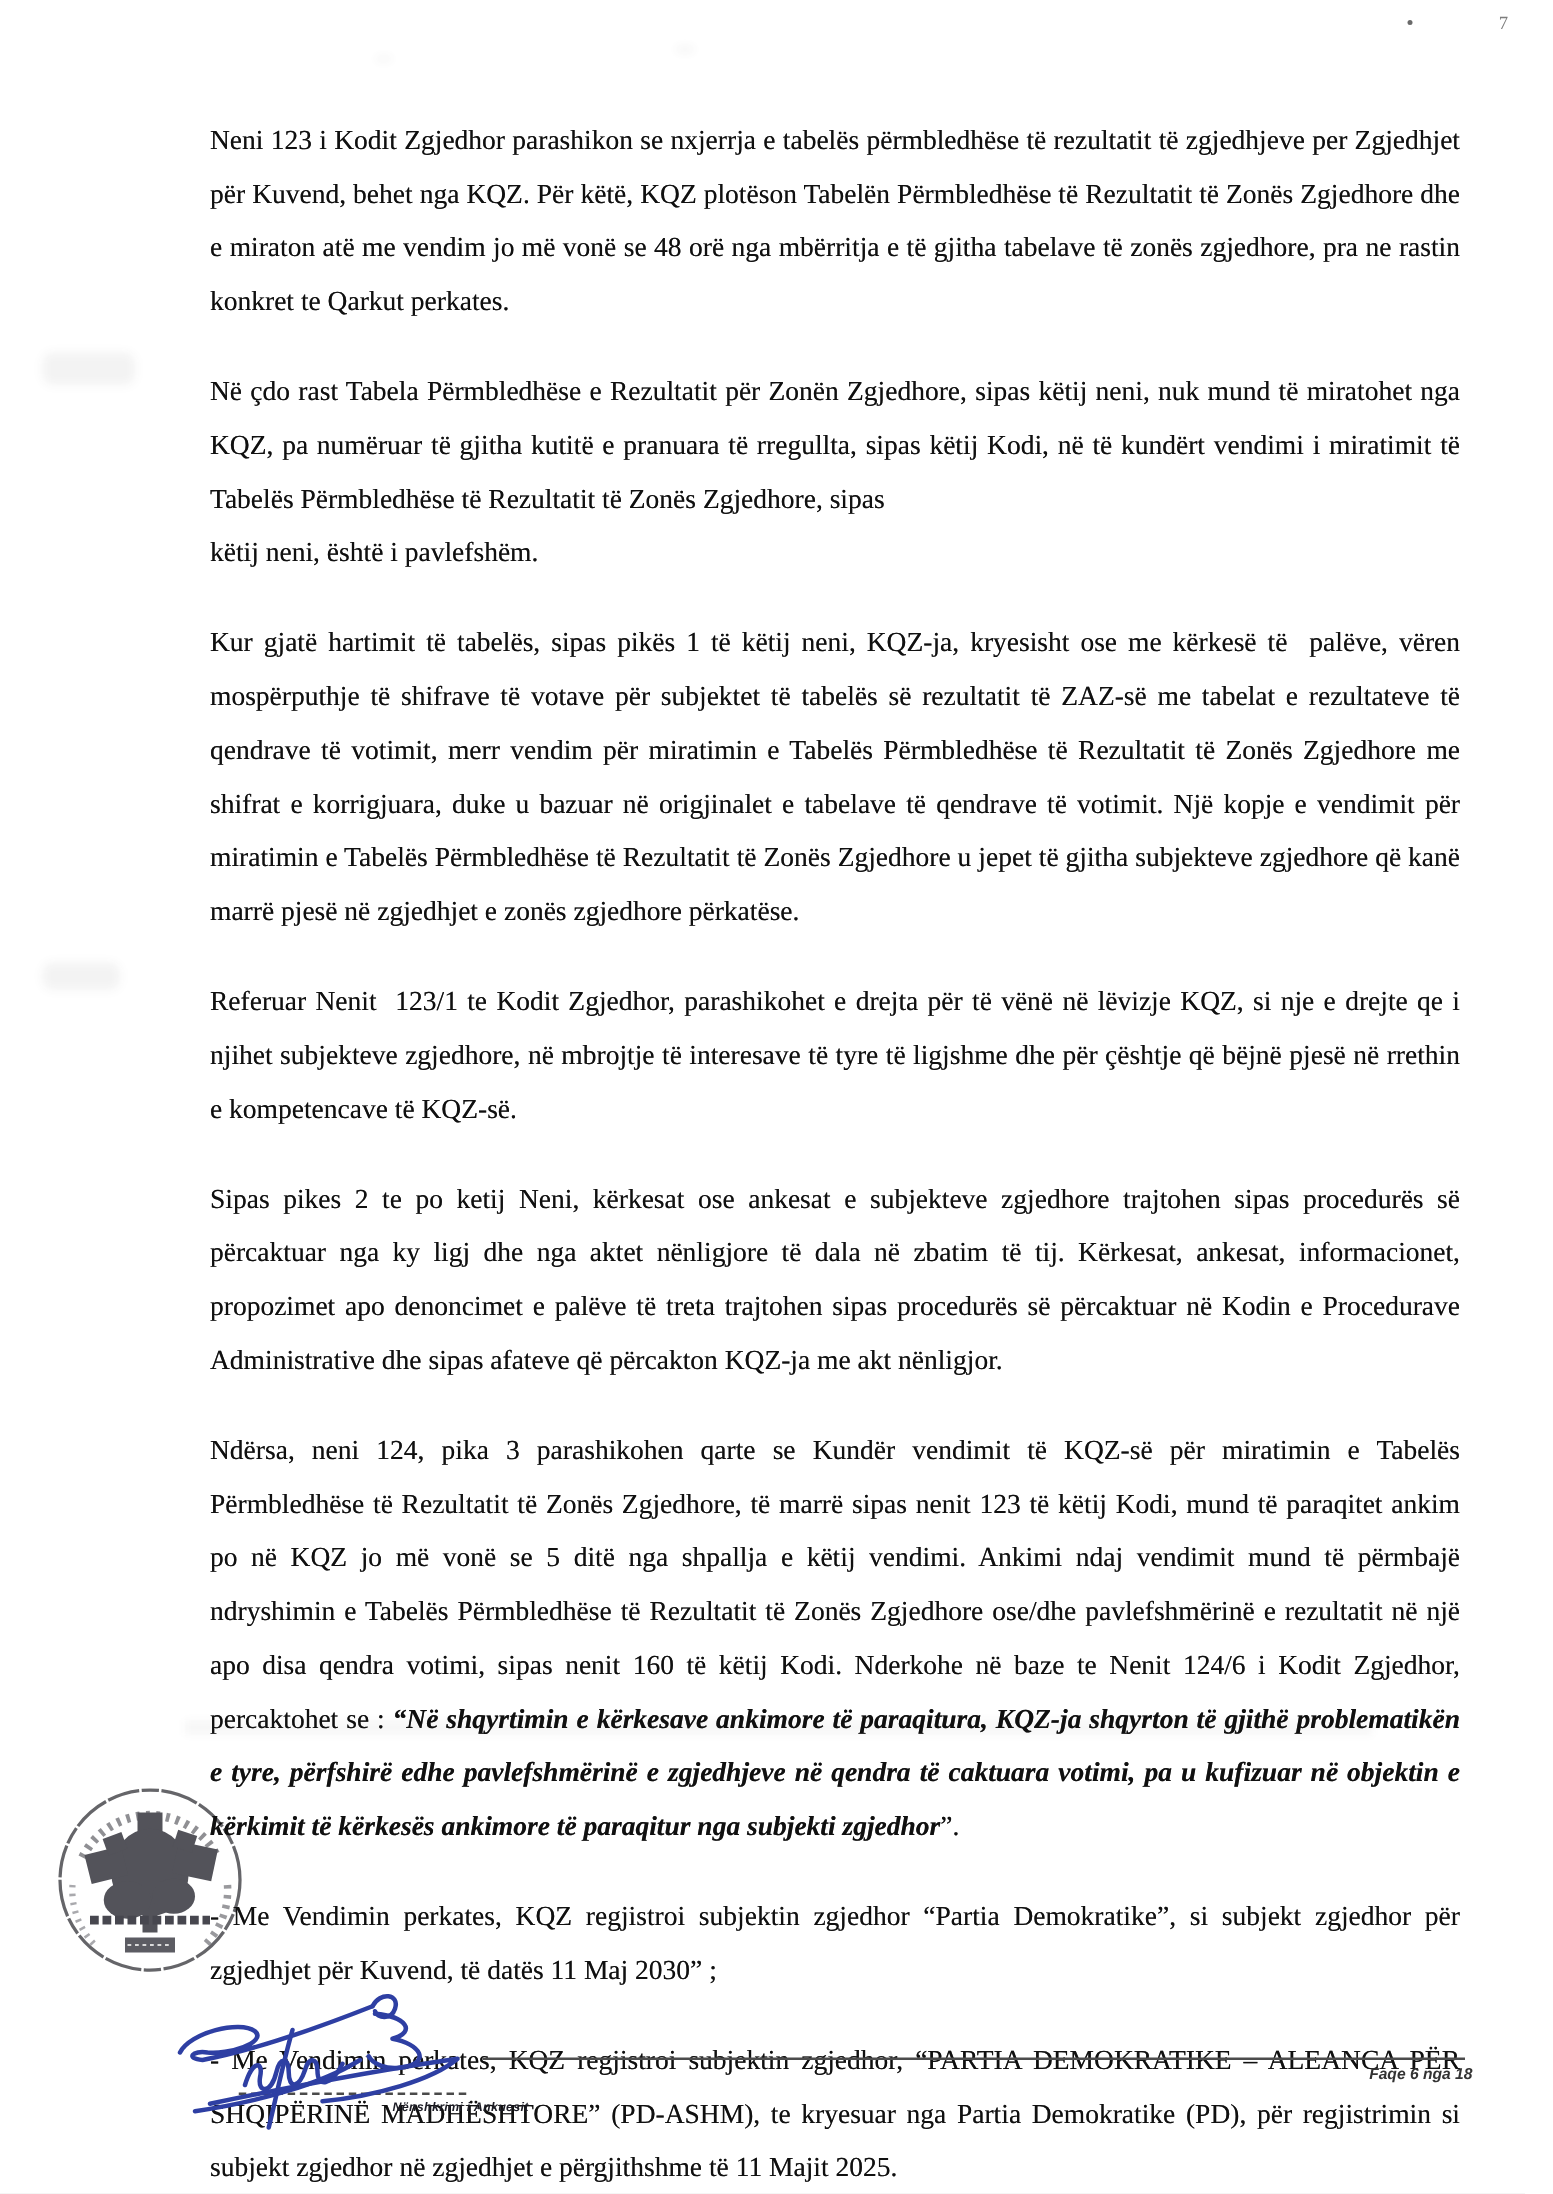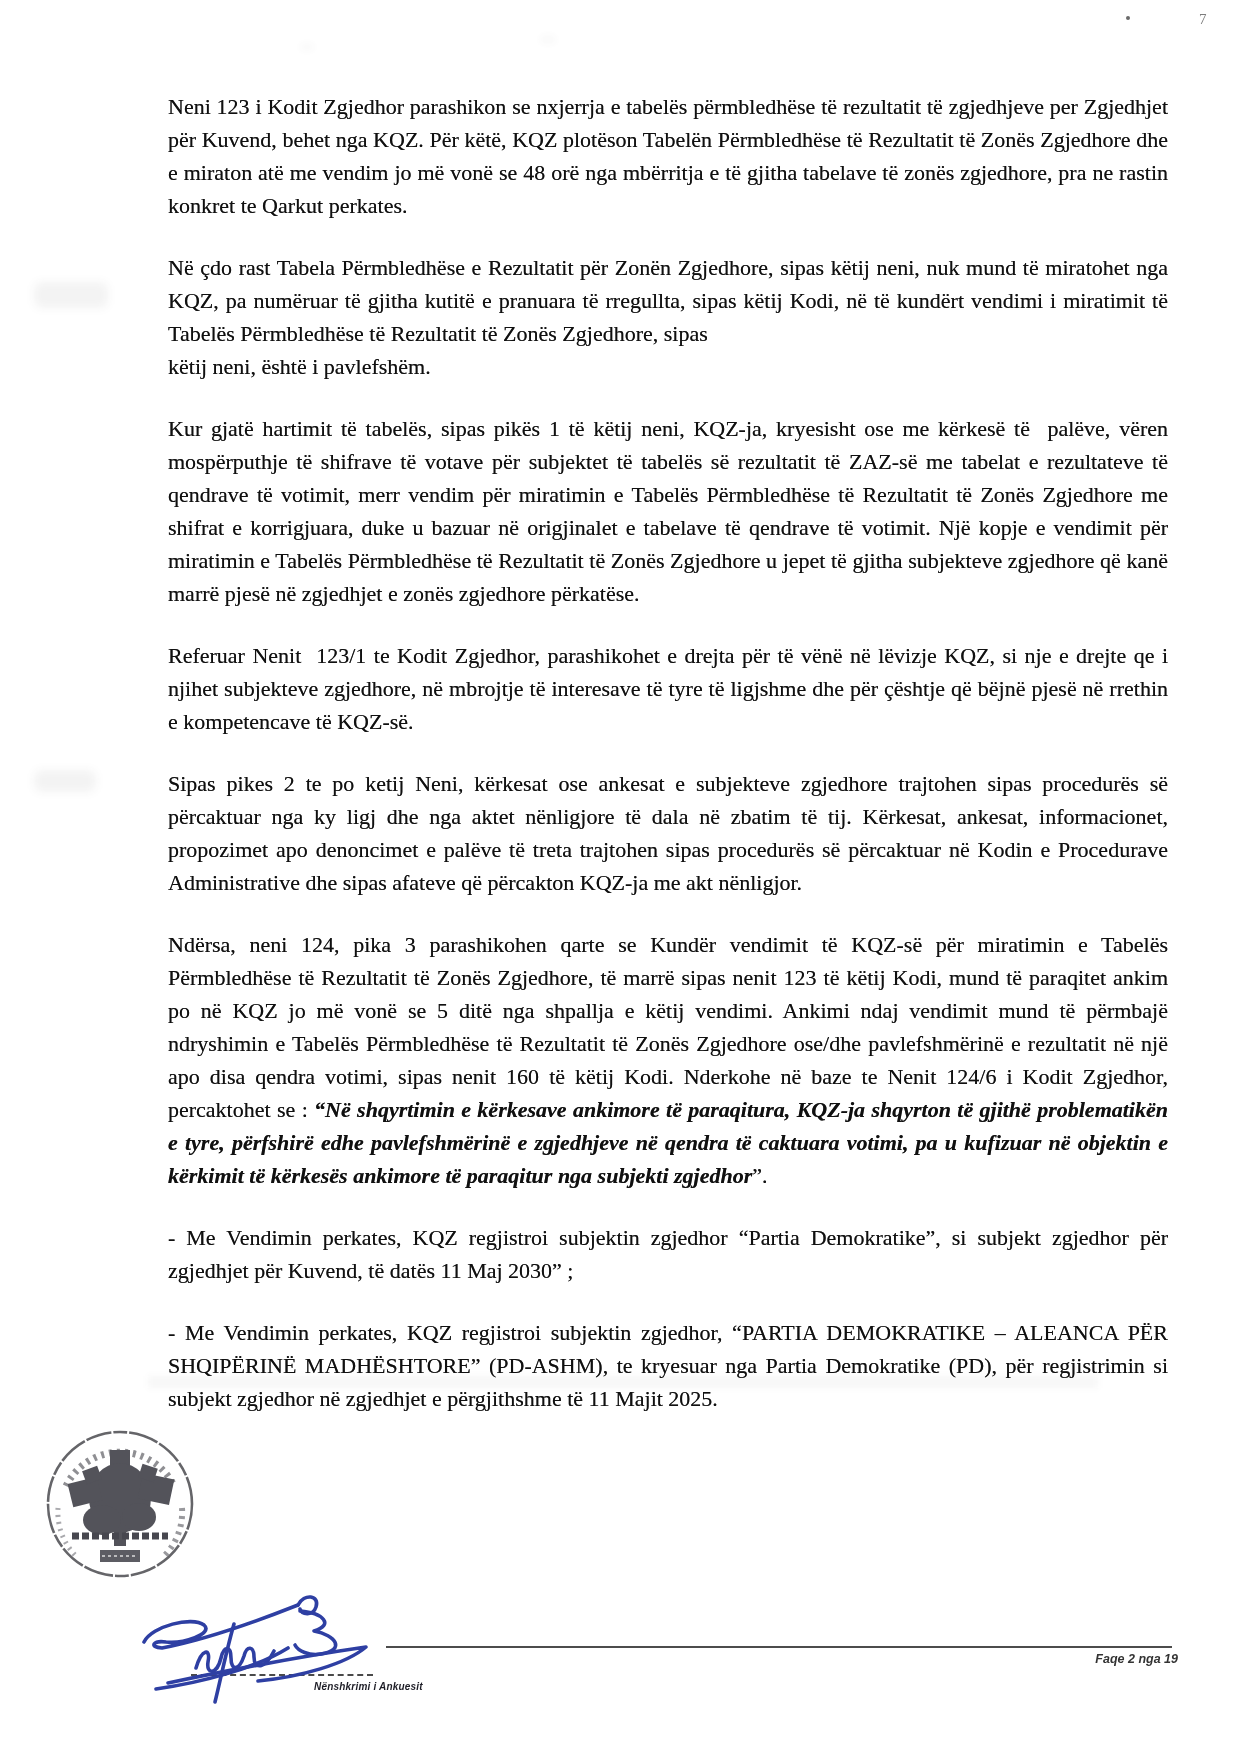--- a/index.html
+++ b/index.html
@@ -3,21 +3,21 @@
 <meta charset="utf-8">
 <style>
   html,body{margin:0;padding:0;background:#e8e8e8;}
   .page{
     position:relative;width:1242px;height:1755px;background:#ffffff;
     font-family:"Liberation Serif", serif;color:#101010;overflow:hidden;
     margin:0 auto;
   }
   .doc-body{position:absolute;left:168px;top:90px;width:1000px;z-index:2;}
   .para{
-    margin:0 0 29px 0;font-size:22px;line-height:33px;text-align:justify;
+    margin:0 0 29px 0;font-size:22px;line-height:43px;text-align:justify;
     white-space:pre-wrap;text-shadow:0 0 .5px rgba(15,15,15,.65);
   }
   .para .seg-bi{font-weight:bold;font-style:italic;}
   
   .stamp{position:absolute;left:44px;top:1424px;z-index:1;opacity:.93;}
   
   .signature{position:absolute;left:138px;top:1590px;z-index:3;}
   .sig-dash{position:absolute;left:191px;top:1674px;width:182px;border-top:2.5px dashed #4a4a4a;z-index:2;}
   .sig-label{
     position:absolute;left:270px;top:1681px;z-index:3;
@@ -95,15 +95,15 @@
       <path d="M58,78 C64,58 73,58 70,72 C68,85 79,85 83,68 C86,55 93,56 93,68 C93,81 101,81 106,66 C109,55 116,56 116,67 C116,80 127,79 136,61"></path>
       <path d="M96,34 C88,62 82,92 77,112"></path>
       <path d="M150,58 C118,78 66,92 18,99"></path>
       <path d="M30,93 C92,80 172,65 228,57 C208,74 162,87 120,91"></path>
     </g>
   </svg>
   <div class="sig-dash"></div>
   <div class="sig-label">Nënshkrimi i Ankuesit</div>
 
   <div class="footer-rule"></div>
-  <div class="footer-page">Faqe 2 nga 19</div>
+  <div class="footer-page">Faqe 6 nga 18</div>
 
 </div>
 
 </body></html>

